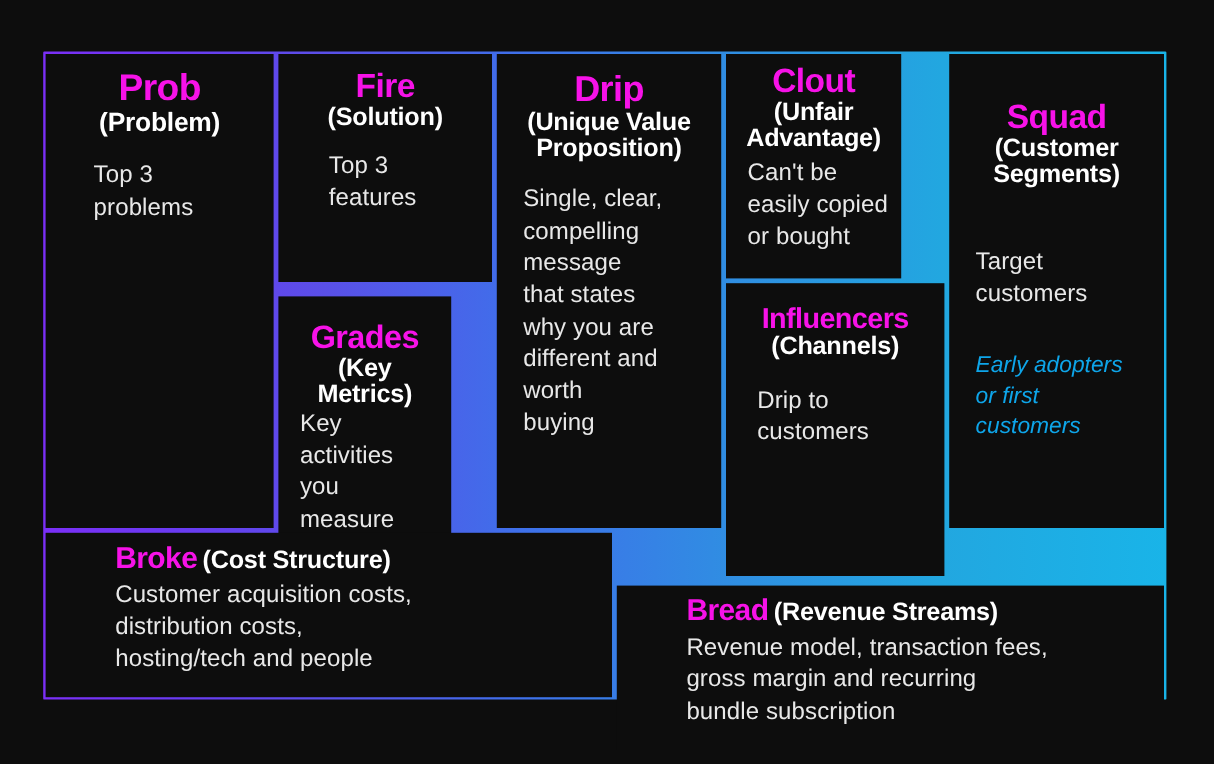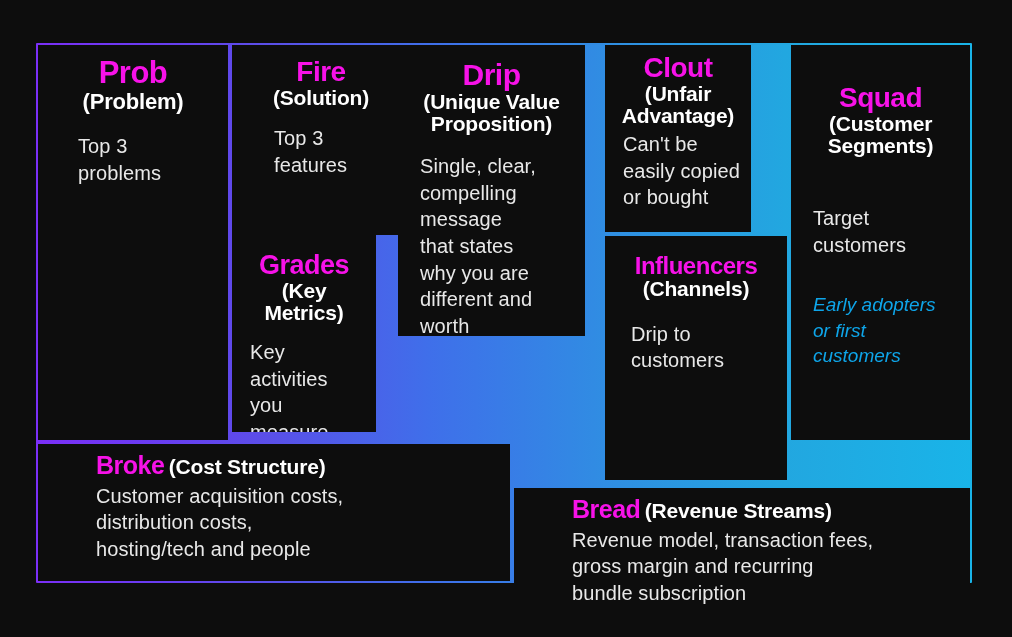--- a/index.html
+++ b/index.html
@@ -44,22 +44,22 @@
     position: absolute;
     background: #0d0d0d;
     box-sizing: border-box;
     overflow: hidden;
     padding: 0 10px;
   }
 
   
   #cell-prob        { left: 2px;   top: 2px;   width: 190px; height: 395px; }
   #cell-fire        { left: 196px; top: 2px;   width: 178px; height: 190px; }
-  #cell-grades      { left: 196px; top: 188px; width: 144px; height: 201px; }
-  #cell-drip        { left: 362px; top: 2px;   width: 187px; height: 291px; }
+  #cell-grades      { left: 196px; top: 204px; width: 144px; height: 201px; }
+  #cell-drip        { left: 378px; top: 2px;   width: 187px; height: 395px; }
   #cell-clout       { left: 569px; top: 2px;   width: 146px; height: 187px; }
   #cell-influencers { left: 569px; top: 193px; width: 182px; height: 244px; }
   #cell-squad       { left: 755px; top: 2px;   width: 179px; height: 395px; }
   
   #cell-broke       { left: 2px;   top: 401px; width: 472px; height: 137px; }
   #cell-bread       { left: 478px; top: 401px; width: 456px; height: 137px; }
 
   
   .hd {
     text-align: center;
@@ -99,21 +99,21 @@
   #cell-prob .paren   { font-size: 22px; }
   #cell-prob .body-txt{ font-size: 20px; margin-top: 20px; text-align: left; padding-left: 30px; }
 
   #cell-fire .kw      { font-size: 28px; }
   #cell-fire .paren   { font-size: 21px; }
   #cell-fire .body-txt{ font-size: 20px; margin-top: 16px; text-align: left; padding-left: 32px; }
 
   #cell-grades .hd    { margin-top: 20px; }
   #cell-grades .kw    { font-size: 27px; }
   #cell-grades .paren { font-size: 21px; }
-  #cell-grades .body-txt{ font-size: 20px; margin-top: 15px; text-align: left; padding-left: 8px; }
+  #cell-grades .body-txt{ font-size: 20px; text-align: left; padding-left: 8px; }
 
   #cell-drip .hd      { margin-top: 14px; }
   #cell-drip .kw      { font-size: 30px; }
   #cell-drip .paren   { font-size: 21px; }
   #cell-drip .body-txt{ font-size: 20px; margin-top: 18px; text-align: left; padding-left: 12px; }
 
   #cell-clout .hd     { margin-top: 8px; }
   #cell-clout .kw     { font-size: 28px; }
   #cell-clout .paren  { font-size: 21px; }
   #cell-clout .body-txt{ font-size: 20px; margin-top: 4px; text-align: left; padding-left: 8px; }

